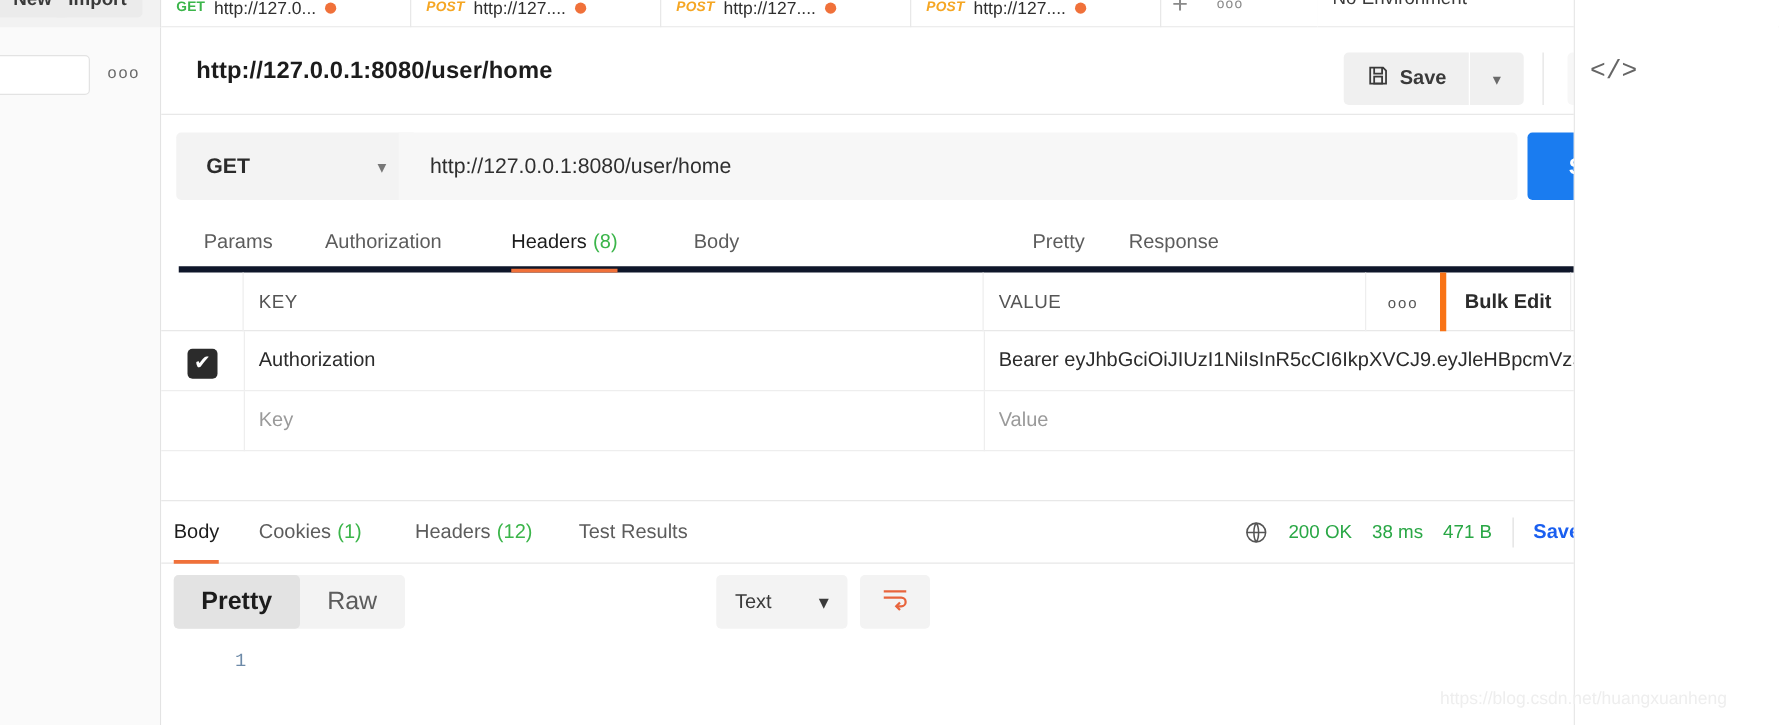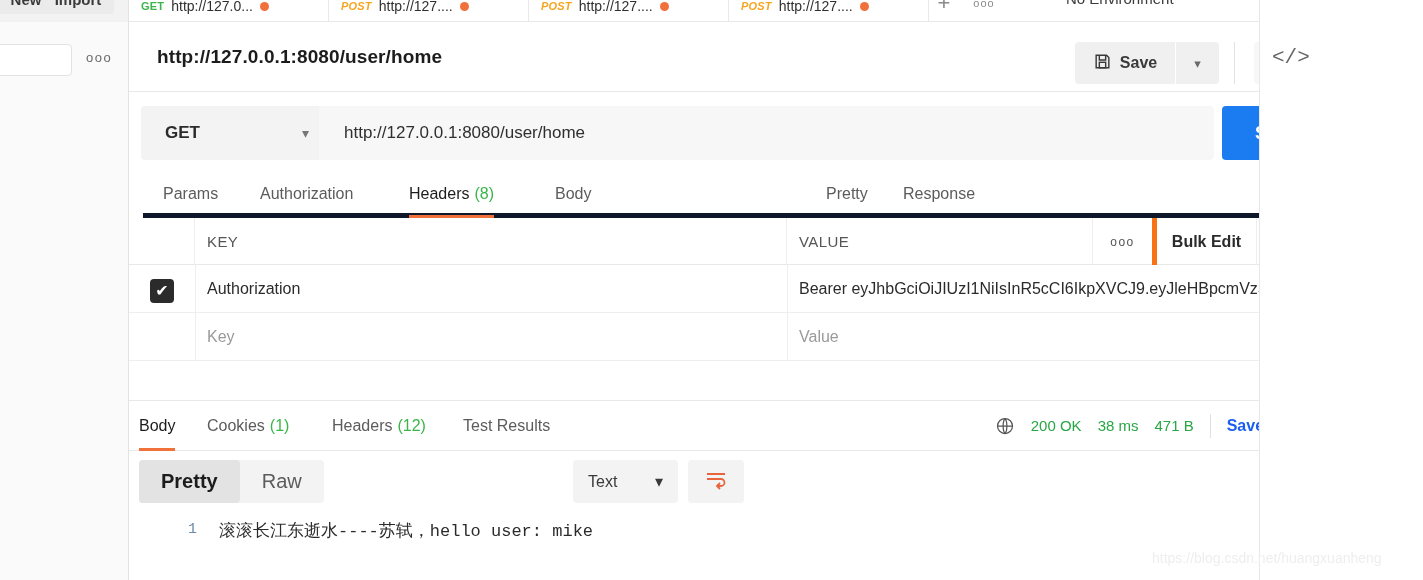--- a/index.html
+++ b/index.html
@@ -395,21 +395,20 @@
           <svg width="22" height="22" viewBox="0 0 24 24" fill="none" stroke="#666" stroke-width="1.9">
             <circle cx="10.5" cy="10.5" r="6.5"></circle>
               <path d="M15.5 15.5L21 21"></path>
           </svg>
         </span>
       </div>
     </div>
 
     <div class="respbody">
       <div class="gutter">1</div>
-      <div class="bodytxt">滚滚长江东逝水----苏轼，hello user: mike</div>
     </div>
   </div>
 </div>
 
 <div class="rightbar">
   <div class="codeicon">&lt;/&gt;</div>
 </div>
 
 <div class="watermark">https://blog.csdn.net/huangxuanheng</div>
 

